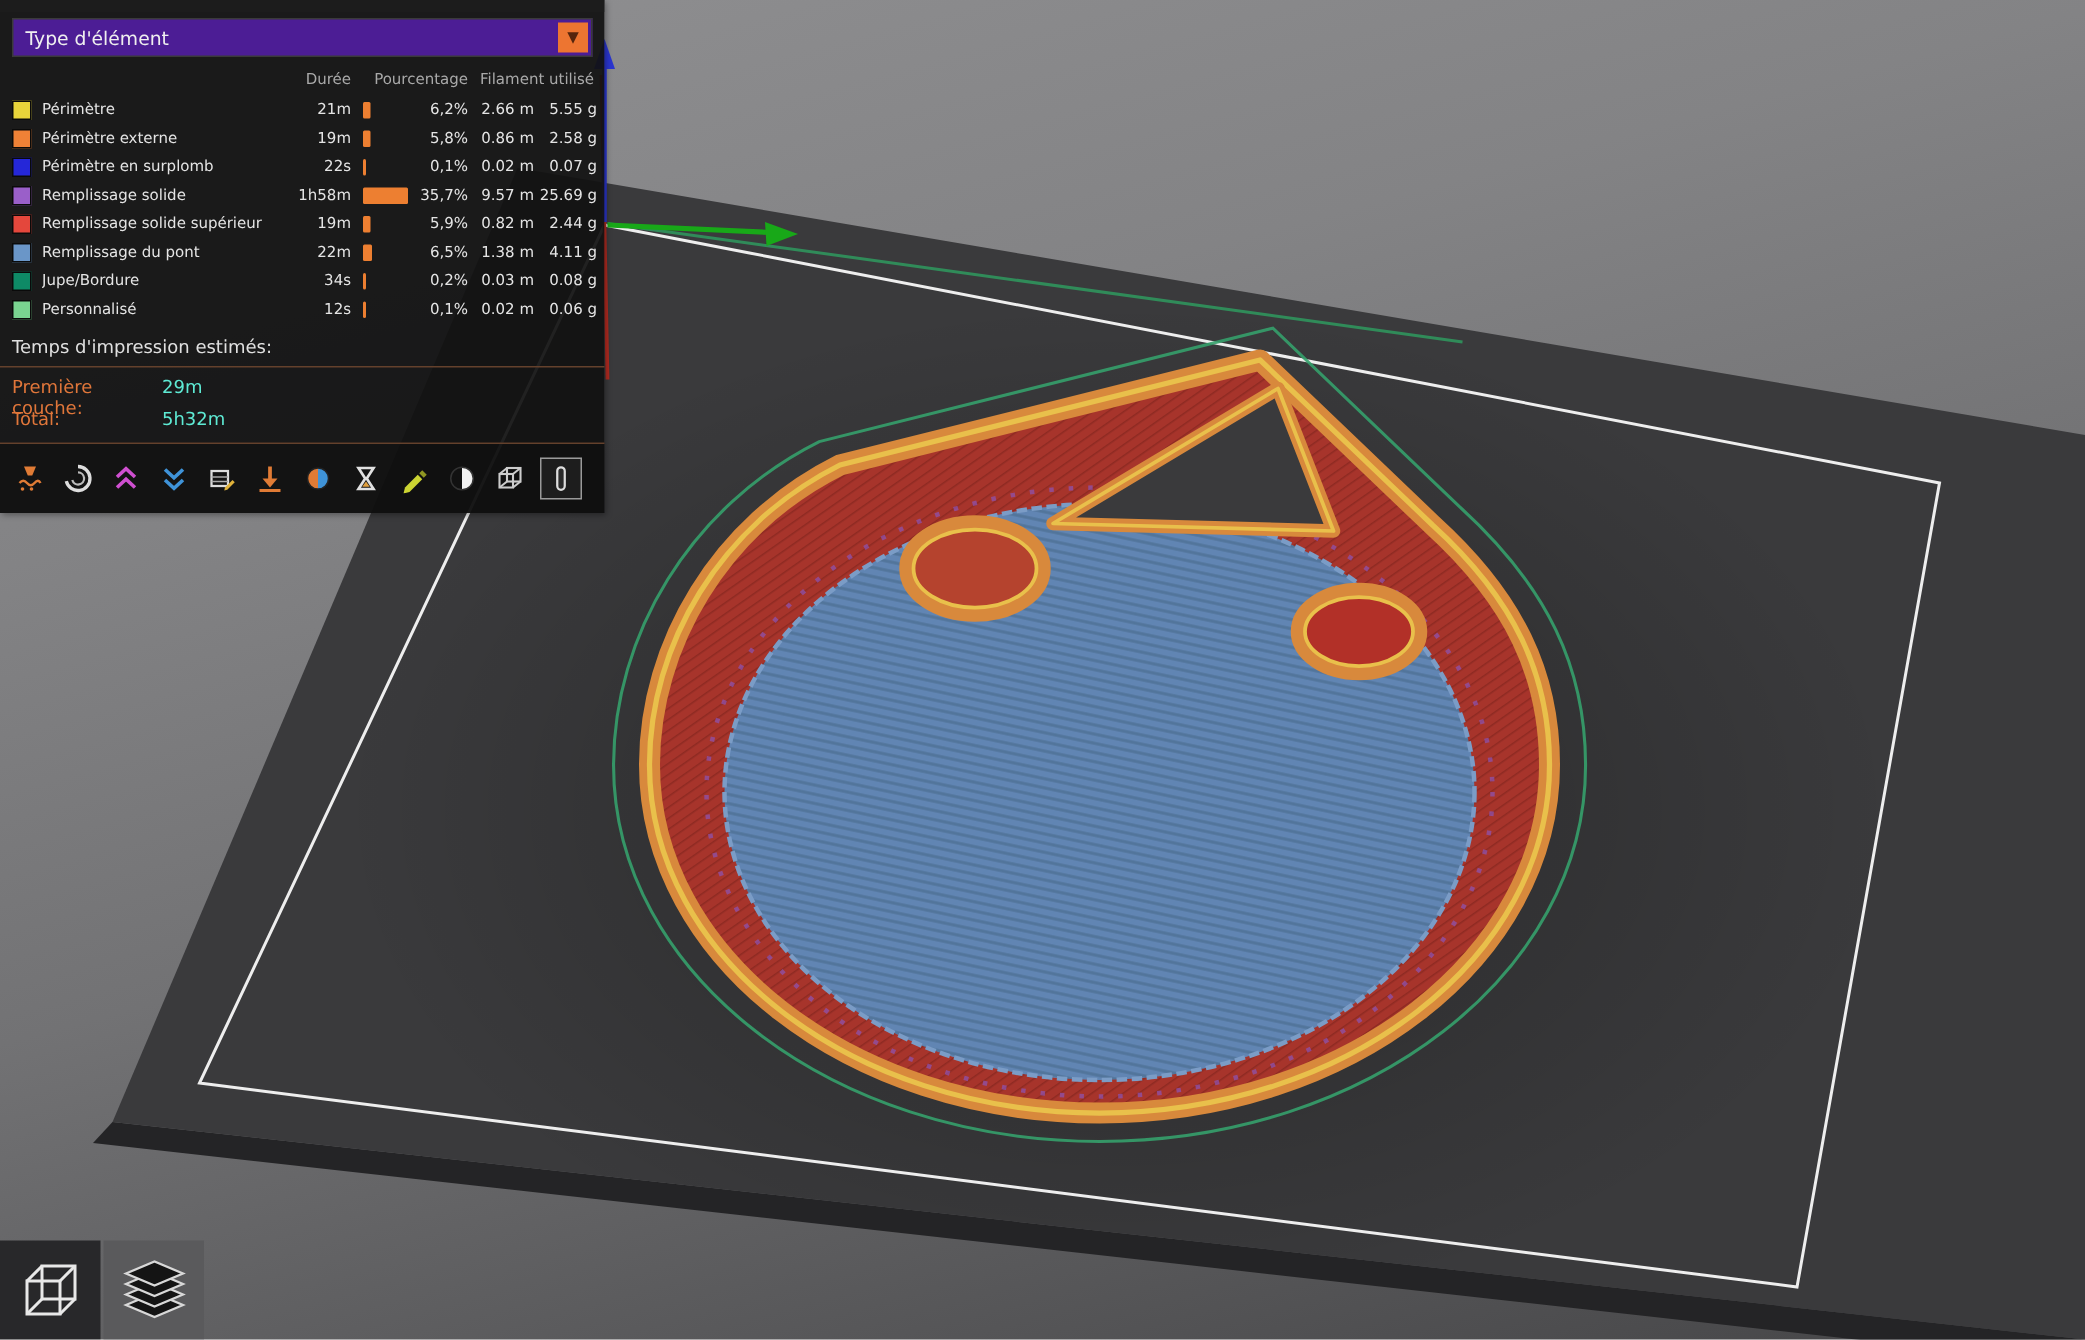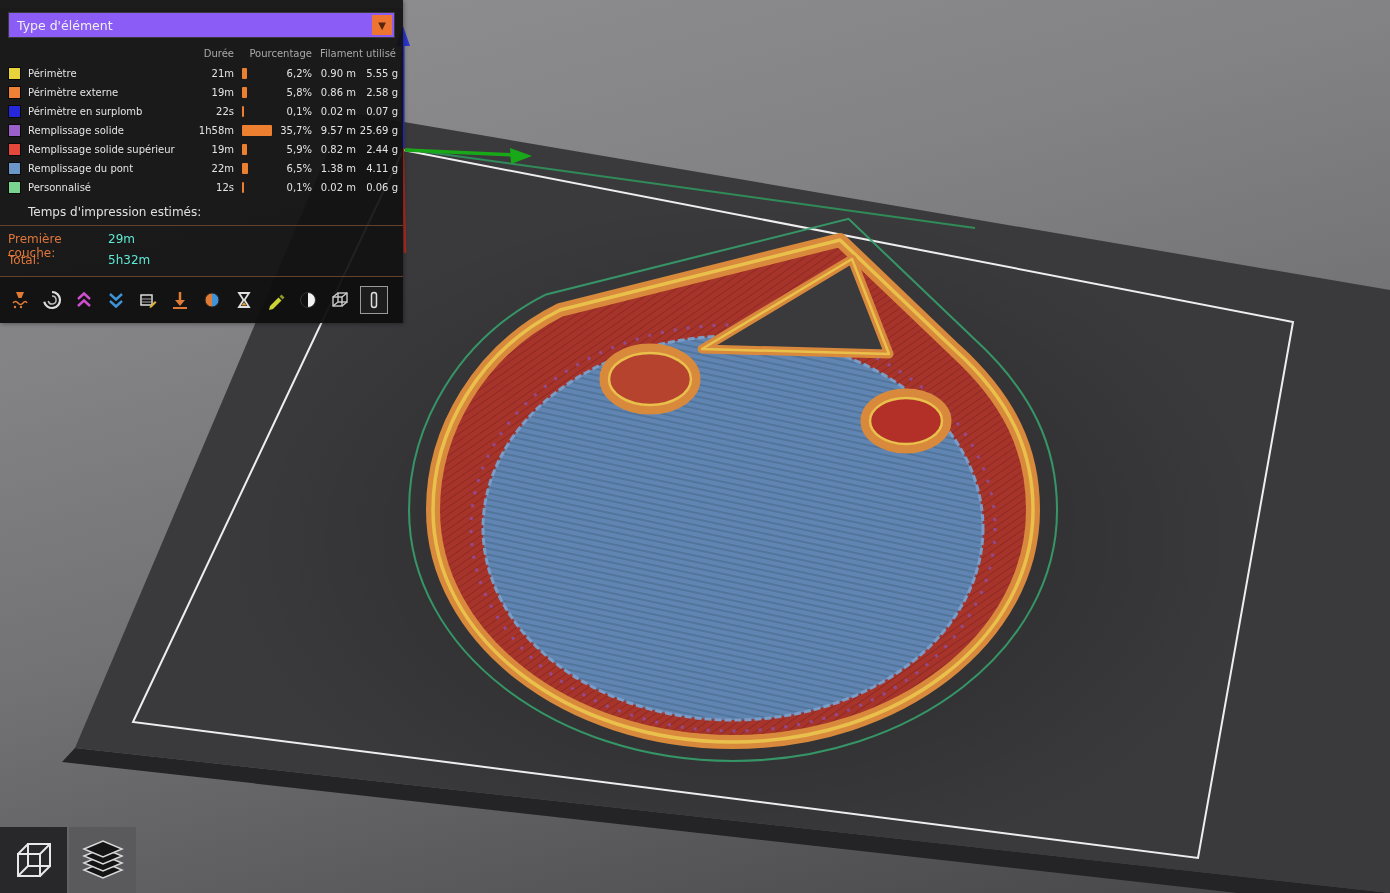--- a/index.html
+++ b/index.html
@@ -15,21 +15,21 @@
   
   .panel{
     position:absolute;top:0;left:0;width:403px;z-index:10;
     background:rgba(17,17,17,0.93);color:#e4e4e4;
     box-shadow:1px 1px 4px rgba(0,0,0,0.35);
   }
   .topstrip{height:8px;background:rgba(30,30,30,0.5);}
   .dd-row{padding:4px 8px 5px 8px;}
   .dropdown{
     height:24px;display:flex;align-items:center;justify-content:space-between;
-    background:#8b5cf6;border:1px solid #3a3a3a;padding-left:8px;cursor:pointer;
+    background:#4c1d95;border:1px solid #3a3a3a;padding-left:8px;cursor:pointer;
   }
   .dropdown .val{font-size:12.5px;color:#efefef;}
   .dd-btn{
     width:20px;height:20px;margin-right:2px;background:#ed7531;color:#55250d;
     display:flex;align-items:center;justify-content:center;font-size:10px;
   }
   .legend-grid{
     display:grid;grid-template-columns:20px 164px 42px 78px 44px 42px;
     align-items:center;height:19px;padding:0 3px 0 8px;font-size:10px;
   }
@@ -38,21 +38,21 @@
   .cols-header .c-pct{grid-column:4;text-align:right;}
   .cols-header .c-fil{grid-column:5/7;text-align:right;padding-right:2px;}
   .legend-row{cursor:pointer;}
   .swatch{width:13px;height:13px;border:1px solid #0a0a0a;box-sizing:border-box;}
   .lbl{white-space:nowrap;overflow:hidden;}
   .dur{text-align:right;}
   .pcell{display:flex;align-items:center;justify-content:space-between;padding-left:8px;height:100%;}
   .bar{height:11px;background:#ed7f31;border-radius:1px;flex:0 0 auto;}
   .len,.wgt{text-align:right;white-space:nowrap;}
   .estimates{padding:8px 8px 0 8px;}
-  .est-heading{font-size:12px;color:#e0e0e0;margin-bottom:6px;margin-left:20px;}
+  .est-heading{font-size:12px;color:#e0e0e0;margin-bottom:6px;}
   .sep{height:1px;background:#64412c;margin:0 -8px;}
   .est-row{display:flex;font-size:12px;margin-top:6px;height:15px;}
   .est-label{color:#e0763a;width:100px;flex:0 0 auto;}
   .est-val{color:#5eead4;}
   .est-pad{height:8px;}
   .icon-row{
     display:flex;align-items:center;gap:8px;height:46px;padding:0 8px;
     background:rgba(10,10,10,0.35);border-top:1px solid #64412c;
   }
   .tool-icon{
@@ -147,21 +147,21 @@
 
   <div>
     <div class="legend-grid legend-row">
       <span class="swatch" style="background: rgb(232, 212, 58);"></span>
       <span class="lbl">Périmètre</span>
       <span class="dur">21m</span>
       <span class="pcell">
         <span class="bar" style="width: 5.27px; background: rgb(237, 127, 49);"></span>
         <span class="pctv">6,2%</span>
       </span>
-      <span class="len">0.90 m</span>
+      <span class="len">2.66 m</span>
       <span class="wgt">5.55 g</span>
     </div>
 
     <div class="legend-grid legend-row">
       <span class="swatch" style="background: rgb(239, 129, 54);"></span>
       <span class="lbl">Périmètre externe</span>
       <span class="dur">19m</span>
       <span class="pcell">
         <span class="bar" style="width: 4.93px; background: rgb(237, 127, 49);"></span>
         <span class="pctv">5,8%</span>
@@ -212,20 +212,31 @@
       <span class="lbl">Remplissage du pont</span>
       <span class="dur">22m</span>
       <span class="pcell">
         <span class="bar" style="width: 5.525px; background: rgb(237, 127, 49);"></span>
         <span class="pctv">6,5%</span>
       </span>
       <span class="len">1.38 m</span>
       <span class="wgt">4.11 g</span>
     </div>
 
+    <div class="legend-grid legend-row">
+      <span class="swatch" style="background: rgb(14, 138, 102);"></span>
+      <span class="lbl">Jupe/Bordure</span>
+      <span class="dur">34s</span>
+      <span class="pcell">
+        <span class="bar" style="width: 1.5px; background: rgb(237, 127, 49);"></span>
+        <span class="pctv">0,2%</span>
+      </span>
+      <span class="len">0.03 m</span>
+      <span class="wgt">0.08 g</span>
+    </div>
 
     <div class="legend-grid legend-row">
       <span class="swatch" style="background: rgb(121, 212, 144);"></span>
       <span class="lbl">Personnalisé</span>
       <span class="dur">12s</span>
       <span class="pcell">
         <span class="bar" style="width: 1.5px; background: rgb(237, 127, 49);"></span>
         <span class="pctv">0,1%</span>
       </span>
       <span class="len">0.02 m</span>

